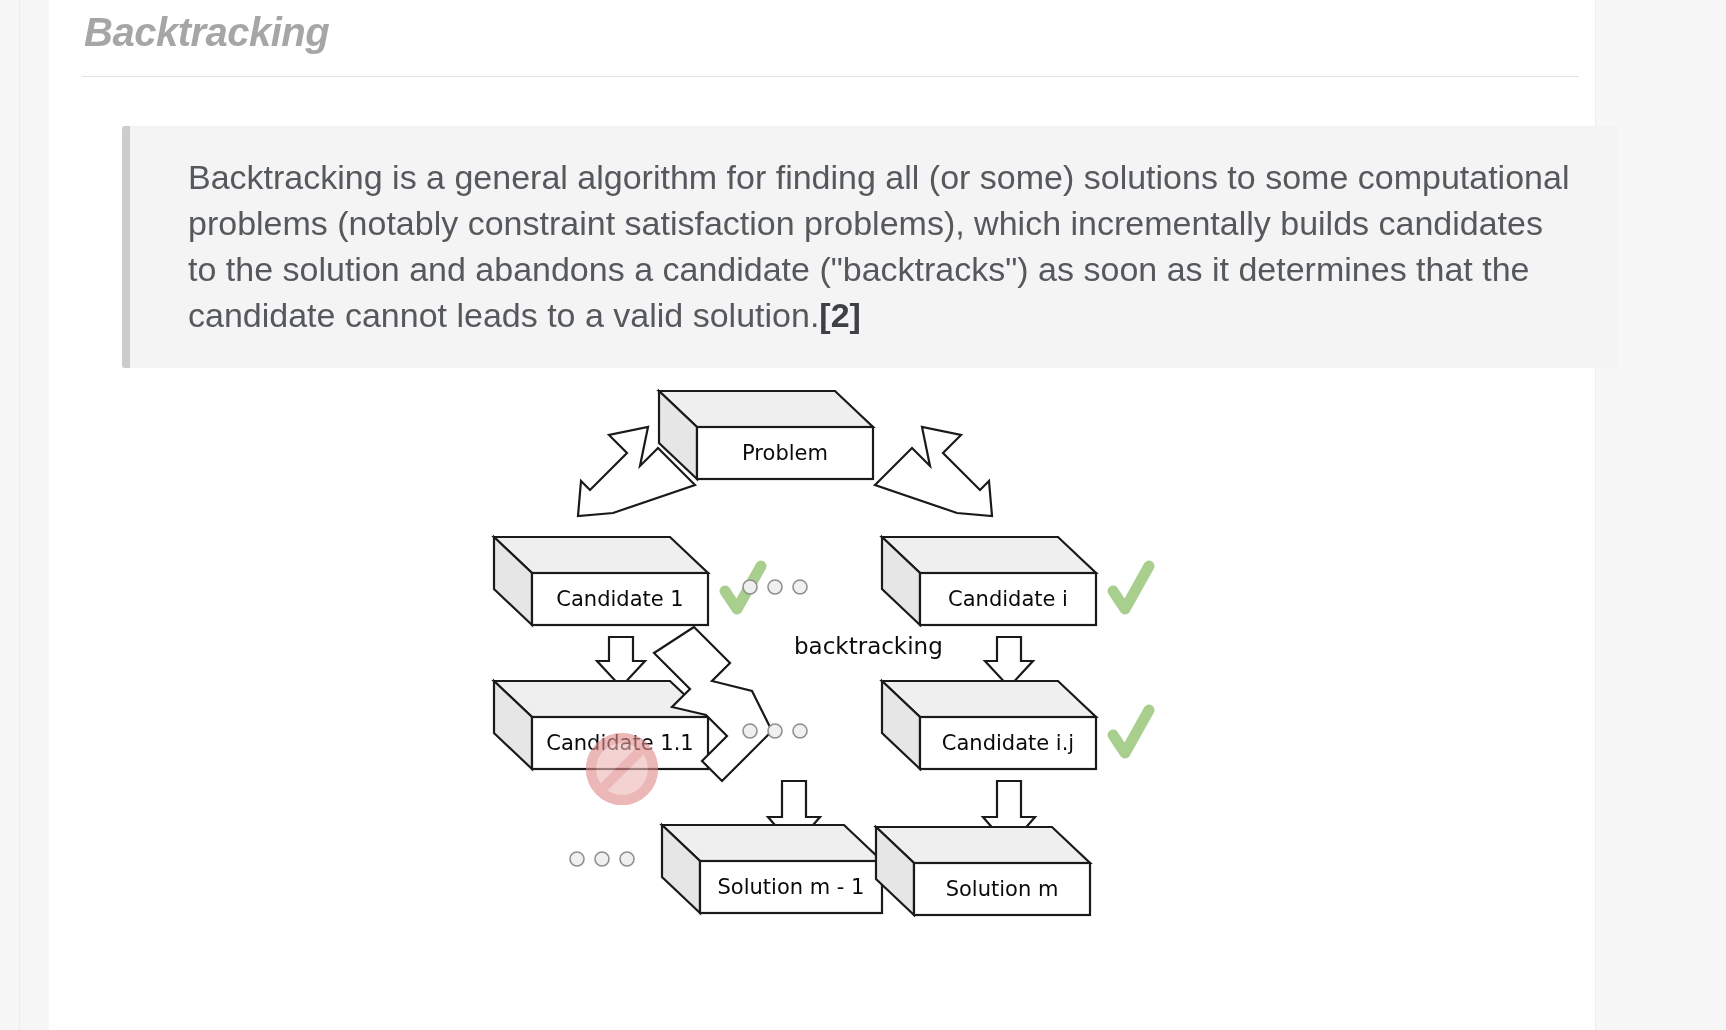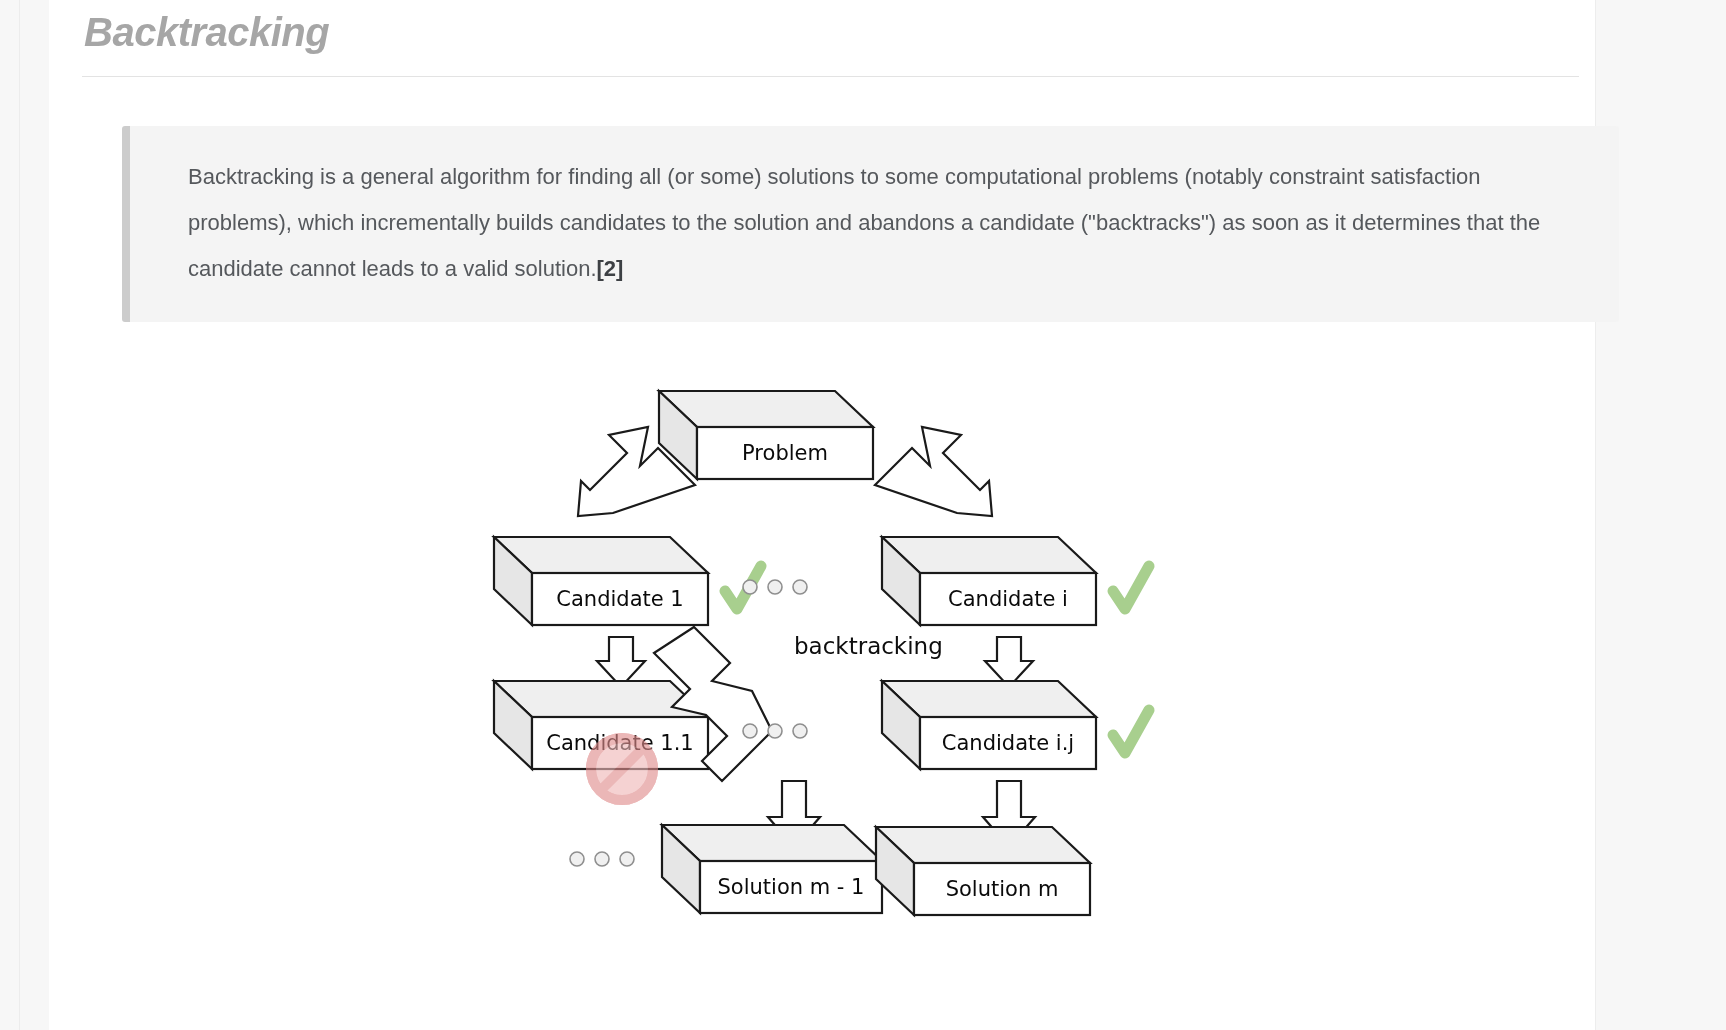--- a/index.html
+++ b/index.html
@@ -59,21 +59,21 @@
   .quote-block {
     position: absolute;
     left: 33px; top: 110px;
     width: 1497px;
     background: #f4f4f4;
     border-left: 8px solid #cccccc;
     border-radius: 3px;
     padding: 28px 40px 30px 58px;
   }
   .quote-text {
-    font-size: 22px;
+    font-size: 34px;
     line-height: 46px;
     color: #55585c;
     font-family: "Liberation Sans", sans-serif;
   }
   .quote-text .ref { font-weight: bold; color: #3d4044; }
 
   
   .diagram {
     position: absolute;
     left: 33px; top: 369px;

